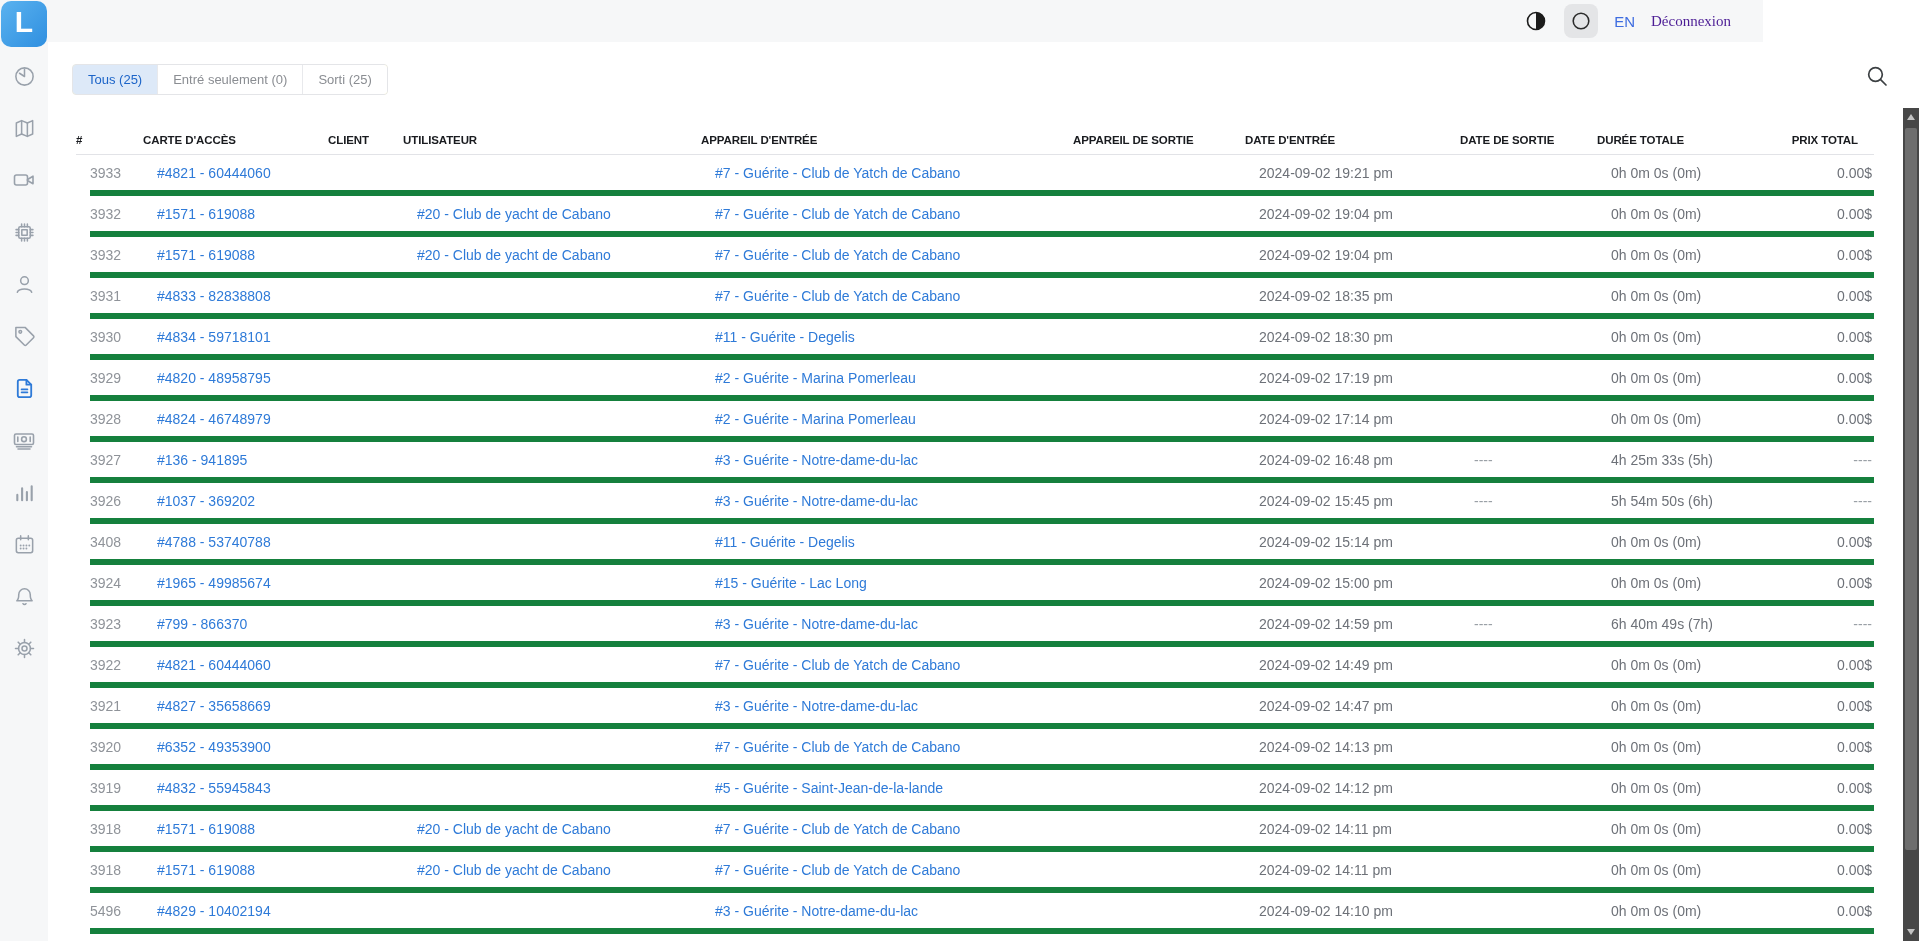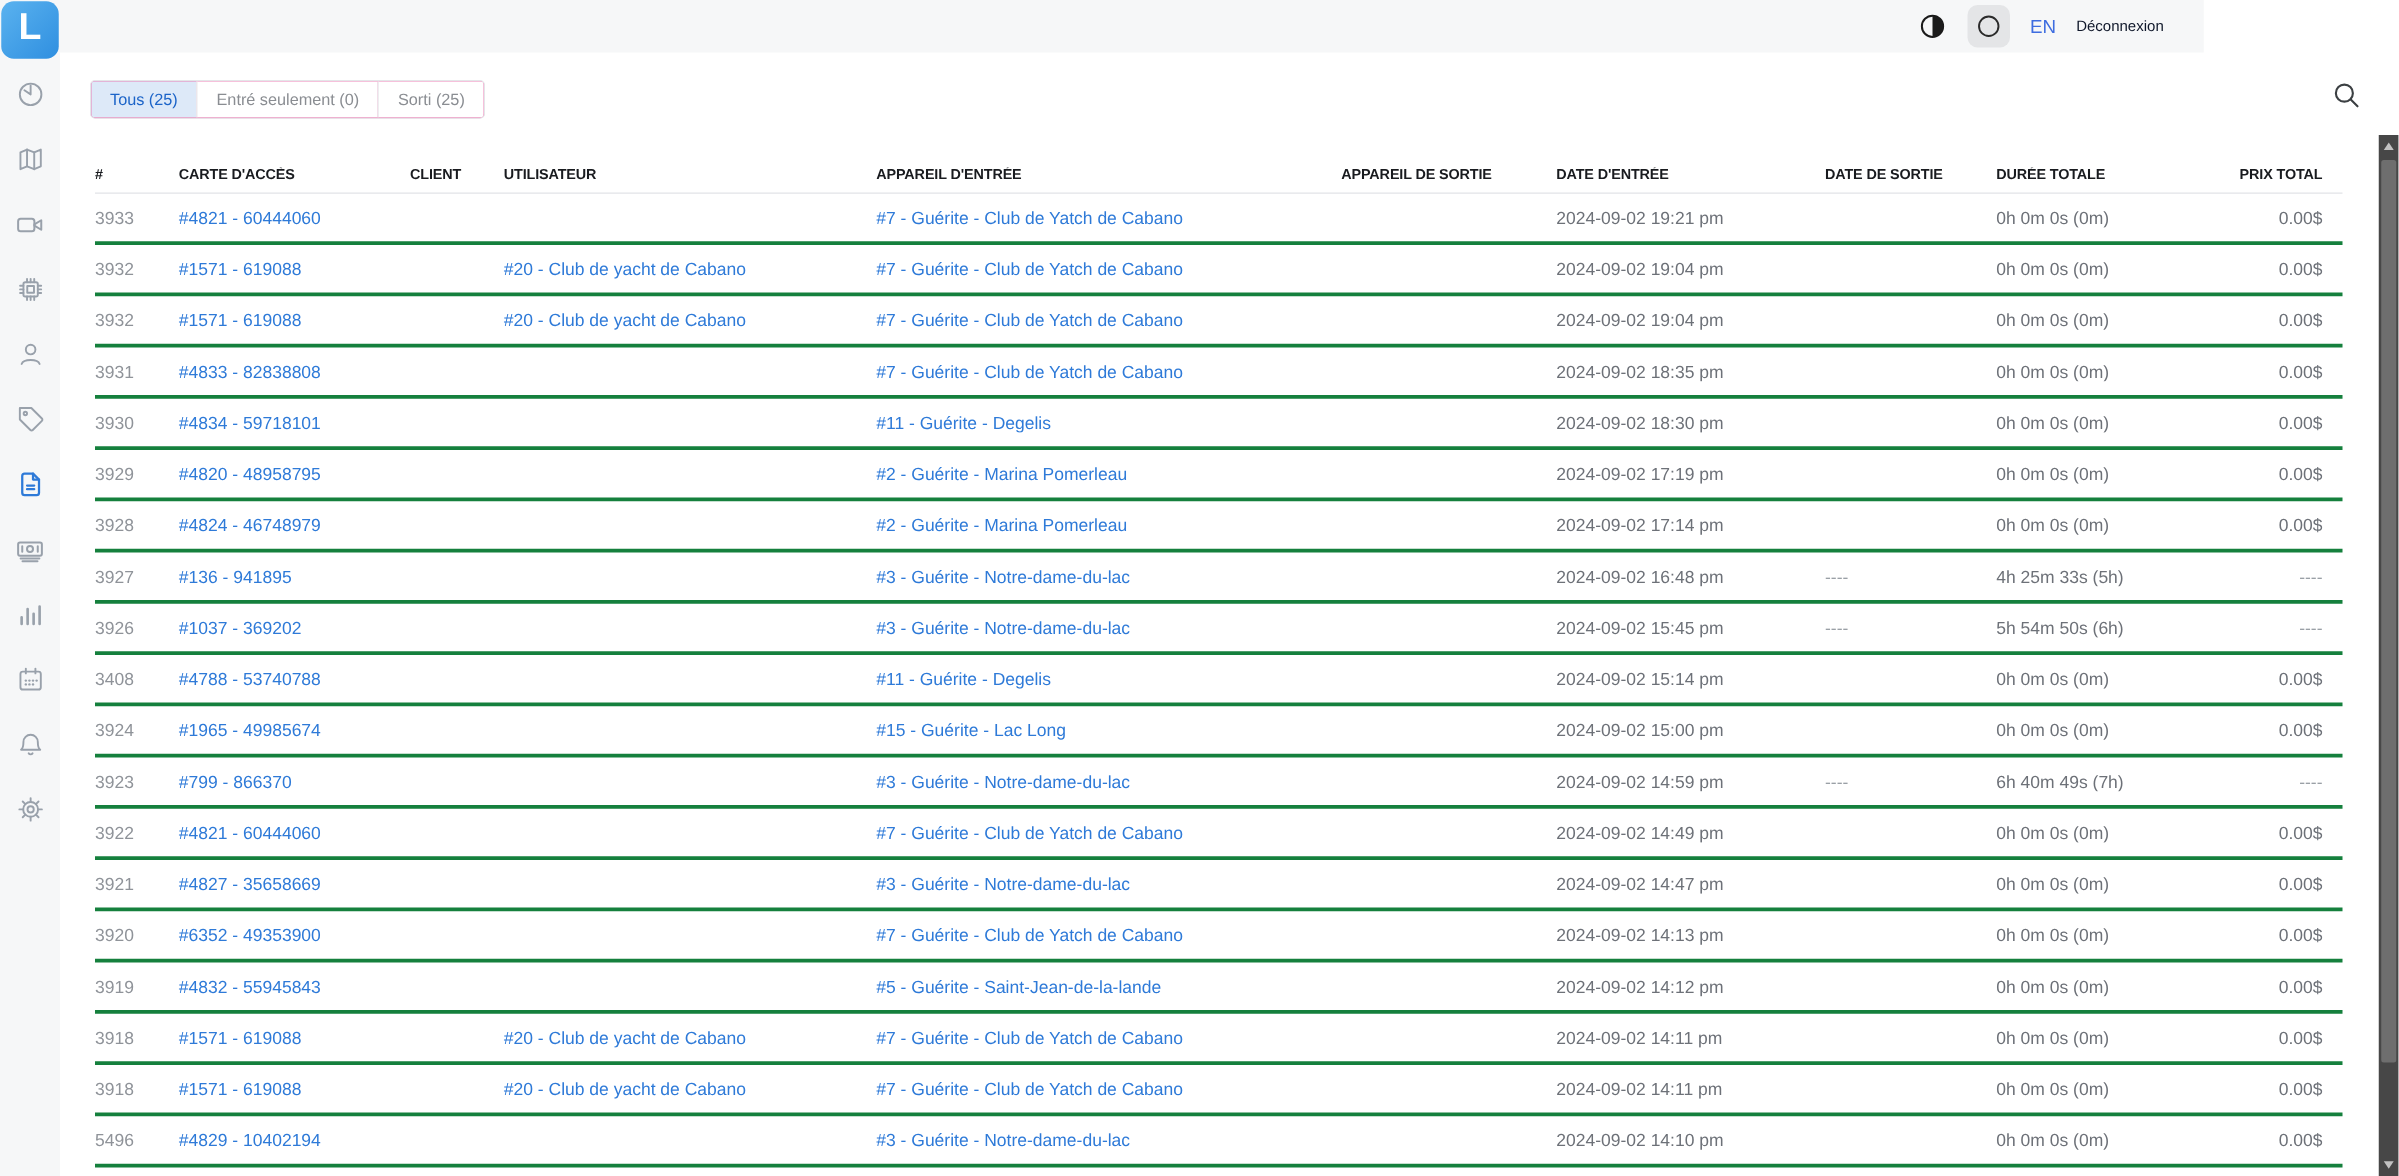--- a/index.html
+++ b/index.html
@@ -15,43 +15,43 @@
   .logo-square span { color:#fff; font-size:30px; font-weight:bold; line-height:1; transform:translateY(-2px); }
   .logo-text { position:absolute; left:60px; top:2px; }
   .logo-main { font-size:29px; font-weight:bold; color:#161616; letter-spacing:-1px; line-height:28px; }
   .logo-sub { font-size:11px; line-height:11px; margin-top:-1px; letter-spacing:0.2px; }
   .logo-sub .accent { color:#2f9be6; font-weight:bold; }
   .logo-sub .rest { color:#5a5f66; }
   .topbar-right { position:absolute; right:32px; top:0; height:42px; display:flex; align-items:center; gap:16px; }
   .iconbtn { background:none; border:none; cursor:pointer; display:flex; align-items:center; justify-content:center; padding:0; }
   .circle-btn { width:34px; height:34px; background:#e4e5e7; border-radius:8px; }
   .lang { color:#3e6de0; font-size:15px; text-decoration:none; }
-  .logout { color:#0f172a; font-size:12px; text-decoration:none; }
+  .logout { color:#4c1d95; font-size:15px; text-decoration:none;font-family:Liberation Serif, serif; }
 
   
   .sidebar { position:absolute; top:42px; left:0; width:48px; height:899px; background:#f6f7f8; padding-top:10px; z-index:4; }
   .side-item { width:48px; height:52px; display:flex; align-items:center; justify-content:center; cursor:pointer; }
   .side-item svg { stroke:#99a1ab; fill:none; stroke-width:1.6; stroke-linecap:round; stroke-linejoin:round; }
   .side-item.active svg { stroke:#2e7ad8; stroke-width:1.9; }
 
   
   .main { position:absolute; left:48px; top:42px; width:1871px; height:899px; background:#fff; }
   .tabs-row { position:relative; height:51px; }
-  .tabs { position:absolute; left:24px; top:22px; display:inline-flex; border:1px solid #e4e5e8; border-radius:4px; overflow:hidden; background:#ec4899; }
+  .tabs { position:absolute; left:24px; top:22px; display:inline-flex; border:1px solid #e4e5e8; border-radius:4px; overflow:hidden; background:#fef9c3; }
   .tab { padding:7px 15px; font-size:13px; color:#8a8d92; background:#fff; border:none; cursor:pointer; white-space:nowrap; }
   .tab + .tab { border-left:1px solid #e8e9ec; }
   .tab.active { background:#dde9f8; color:#1c64c8; }
   .search-btn { position:absolute; right:30px; top:22px; background:none; border:none; cursor:pointer; }
 
   
   .table { margin:32px 45px 0 28px; --cols:67px 185px 75px 298px 372px 172px 215px 137px 138px 123px; }
   .thead { display:grid; grid-template-columns:var(--cols); height:30px; align-items:center;
            border-bottom:1px solid #e2e3e7; }
   .th { font-size:11.5px; font-weight:bold; color:#191b1f; letter-spacing:-0.1px; white-space:nowrap; overflow:hidden; padding-right:8px; }
-  .trow { display:grid; grid-template-columns:var(--cols); height:41px; align-items:center; border-bottom:3px solid #15803d; }
+  .trow { display:grid; grid-template-columns:var(--cols); height:41px; align-items:center; border-bottom:6px solid #15803d;margin-left:14px; }
   .cell { font-size:14px; color:#6d7178; white-space:nowrap; overflow:hidden; padding-right:8px; }
   .cell.num { color:#8f9399; }
   .cell.link { color:#2e7ad8; cursor:pointer; }
   .cell.muted { color:#9aa0a6; }
   .right { text-align:right; padding-right:0; }
 
   
   .vscroll { position:absolute; right:0; top:108px; width:16px; height:833px; background:#474747; z-index:7; }
   .vscroll .arrow-up, .vscroll .arrow-down { position:absolute; left:4px; width:0; height:0; border-left:4px solid transparent; border-right:4px solid transparent; }
   .arrow-up { top:6px; border-bottom:6px solid #c2c2c2; }

